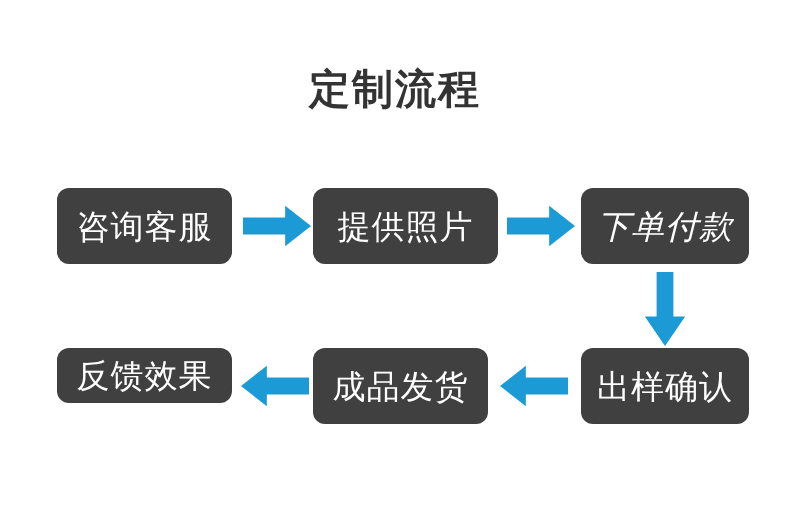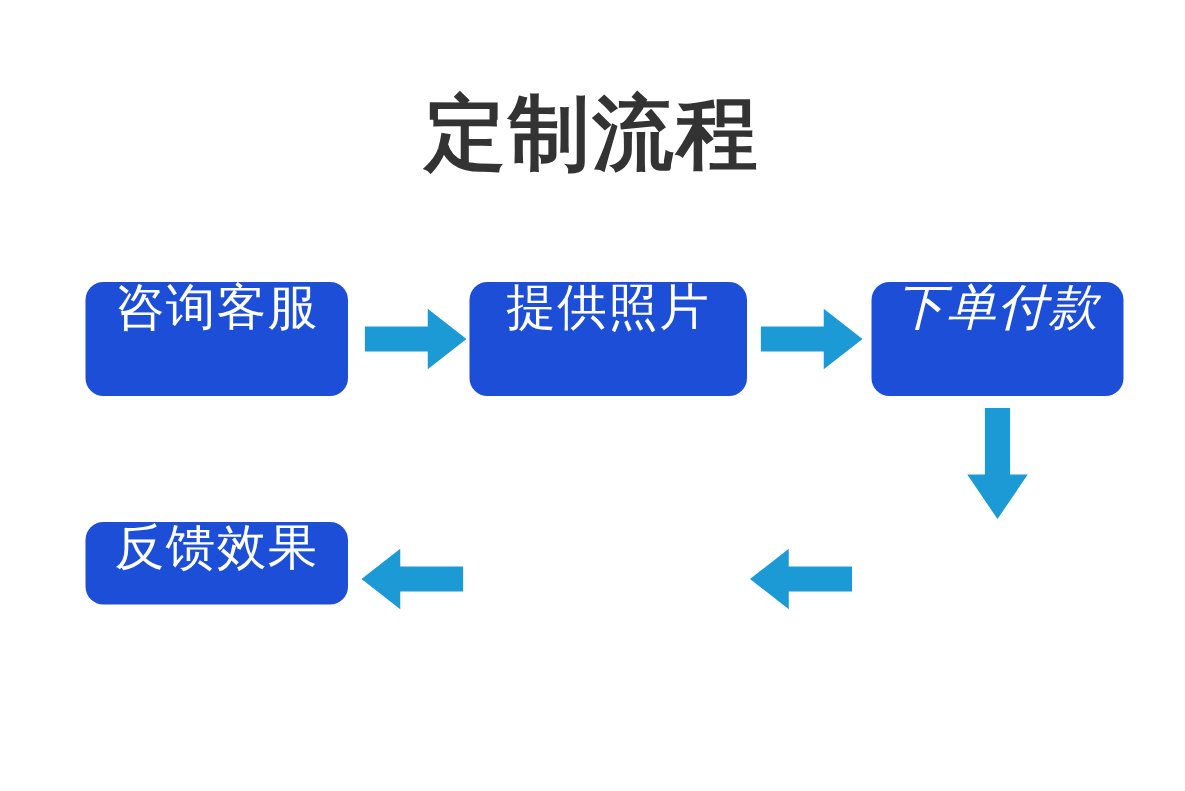--- a/index.html
+++ b/index.html
@@ -22,35 +22,35 @@
     background: #ffffff;
   }
 
   
   .page-title {
     position: absolute;
     left: 0;
     top: 56px;
     width: 790px;
     text-align: center;
-    font-size: 54px;
+    font-size: 41px;
     line-height: 66px;
     font-weight: bold;
     color: #333333;
     letter-spacing: 2px;
     white-space: nowrap;
   }
 
   
   .step-box {
     position: absolute;
-    background: #1d4ed8;
+    background: #404040;
     border-radius: 12px;
     display: flex;
-    align-items: flex-start;
+    align-items: center;
     justify-content: center;
     box-sizing: border-box;
   }
   .step-label {
     color: #ffffff;
     font-size: 33px;
     line-height: 33px;
     font-weight: normal;
     letter-spacing: 1px;
     white-space: nowrap;
@@ -110,23 +110,29 @@
   </div>
 
   <div class="arrow arrow-right arrow-b"></div>
 
   <div class="step-box box-3">
     <span class="step-label">下单付款</span>
   </div>
 
   <div class="arrow arrow-down arrow-c"></div>
 
+  <div class="step-box box-4">
+    <span class="step-label">出样确认</span>
+  </div>
 
   <div class="arrow arrow-left arrow-d"></div>
 
+  <div class="step-box box-5">
+    <span class="step-label">成品发货</span>
+  </div>
 
   <div class="arrow arrow-left arrow-e"></div>
 
   <div class="step-box box-6">
     <span class="step-label">反馈效果</span>
   </div>
 
 </div>
 
 </body></html>

